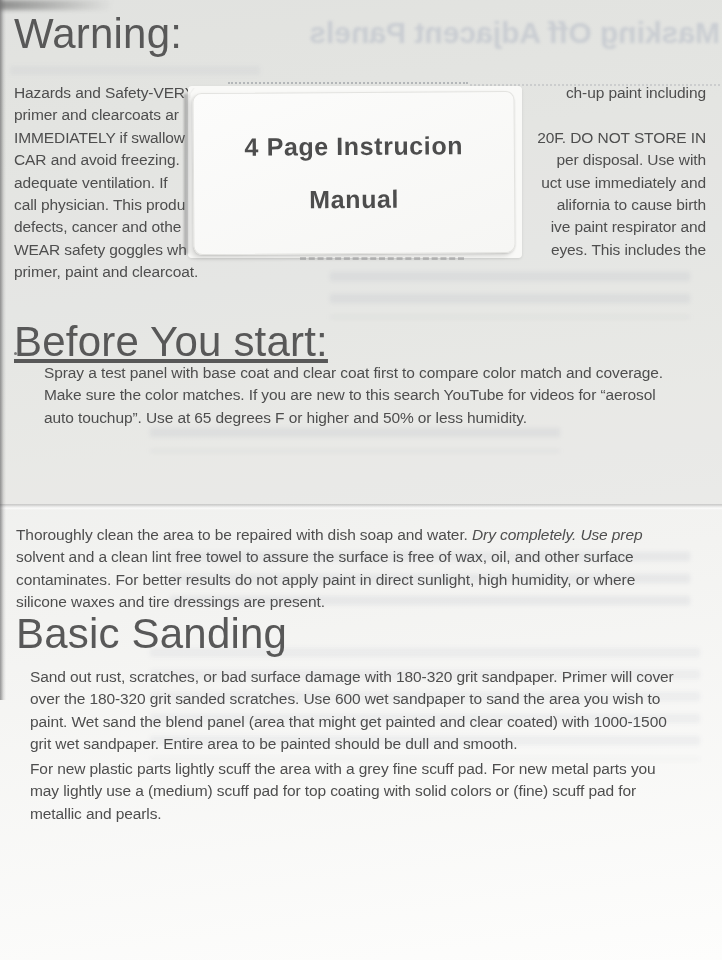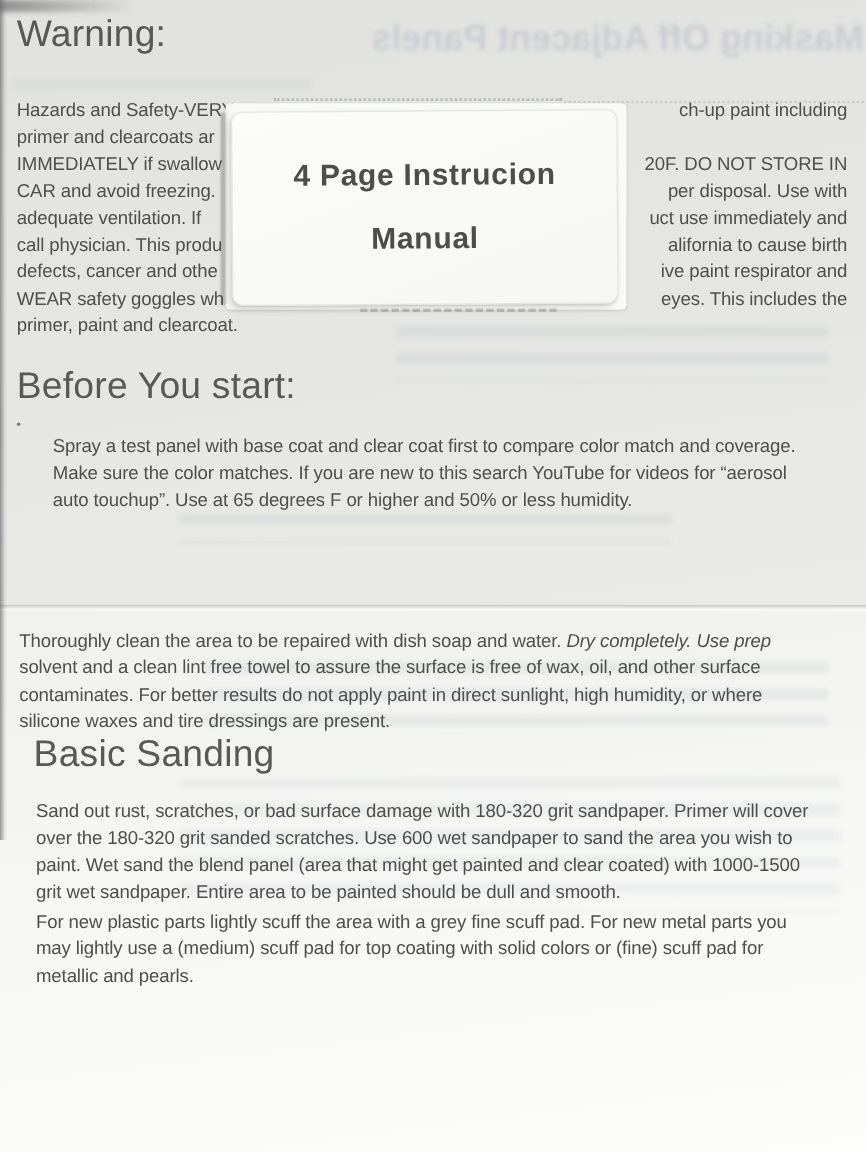--- a/index.html
+++ b/index.html
@@ -32,21 +32,21 @@
     transform:scaleX(-1);filter:blur(1.6px);text-align:left;white-space:nowrap;}
   .smudge{position:absolute;filter:blur(2.2px);
     background:repeating-linear-gradient(to bottom,rgba(148,156,174,.13) 0 9px,transparent 9px 22px);}
   .smudge.s1{left:330px;top:272px;width:360px;height:46px;}
   .smudge.s2{left:150px;top:428px;width:410px;height:24px;}
   .smudge.s3{left:170px;top:552px;width:520px;height:58px;}
   .smudge.s4{left:150px;top:648px;width:550px;height:112px;opacity:.8;}
   .smudge.s5{left:10px;top:66px;width:250px;height:14px;opacity:.7;}
 
   
-  .h{position:absolute;font-size:31px;font-weight:400;color:#585858;letter-spacing:.2px;white-space:nowrap;}
+  .h{position:absolute;font-size:42px;font-weight:400;color:#585858;letter-spacing:.2px;white-space:nowrap;}
   .body-line{white-space:nowrap;font-size:15.5px;letter-spacing:-.1px;line-height:22.4px;color:#4e4e4e;}
   .para{position:absolute;}
   .warning-block{position:absolute;left:14px;top:82px;width:692px;}
   .warning-row{display:flex;justify-content:space-between;}
   .stray-dot{position:absolute;left:14px;top:352px;width:3px;height:3px;border-radius:50%;background:#787878;}
   .it{font-style:italic;}
 
   
   .booklet{position:absolute;left:188px;top:86px;width:334px;height:172px;
     background:rgba(250,250,248,.95);border-radius:4px;box-shadow:0 1px 3px rgba(0,0,0,.10);}
@@ -120,36 +120,36 @@
   <div class="perforation"></div>
   <div class="perforation2"></div>
   <div class="booklet"></div>
   <div class="booklet-fold"></div>
   <div class="sticker">
     <div class="sticker-line">4 Page Instrucion</div>
     <div class="sticker-line">Manual</div>
   </div>
   <div class="dash-line"></div>
 
-  <div class="h" style="left:14px;top:304px;">Before You start:</div>
+  <div class="h" style="left:14px;top:318px;text-decoration:underline;">Before You start:</div>
   <div class="stray-dot"></div>
   <div class="para" style="left:16px;top:362px;margin-left:28px;">
     <div class="body-line">Spray a test panel with base coat and clear coat first to compare color match and coverage.</div>
     <div class="body-line">Make sure the color matches.  If you are new to this search YouTube for videos for “aerosol</div>
     <div class="body-line">auto touchup”.  Use at 65 degrees F or higher and 50% or less humidity.</div>
   </div>
 
   <div class="para" style="left:16px;top:524px;">
     <div class="body-line"><span>Thoroughly clean the area to be repaired with dish soap and water.  </span><span class="it">Dry completely. Use prep</span></div>
     <div class="body-line">solvent and a clean lint free towel to assure the surface is free of wax, oil, and other surface</div>
     <div class="body-line">contaminates. For better results do not apply paint in direct sunlight, high humidity, or where</div>
     <div class="body-line">silicone waxes and tire dressings are present.</div>
   </div>
 
-  <div class="h" style="left:28px;top:610px;">Basic Sanding</div>
+  <div class="h" style="left:16px;top:610px;">Basic Sanding</div>
   <div class="para" style="left:30px;top:666px;">
     <div class="body-line">Sand out rust, scratches, or bad surface damage with 180-320 grit sandpaper. Primer will cover</div>
     <div class="body-line">over the 180-320 grit sanded scratches. Use 600 wet sandpaper to sand the area you wish to</div>
     <div class="body-line">paint. Wet sand the blend panel (area that might get painted and clear coated) with 1000-1500</div>
     <div class="body-line">grit wet sandpaper. Entire area to be painted should be dull and smooth.</div>
   </div>
   <div class="para" style="left:30px;top:758px;">
     <div class="body-line">For new plastic parts lightly scuff the area with a grey fine scuff pad. For new metal parts you</div>
     <div class="body-line">may lightly use a (medium) scuff pad for top coating with solid colors or (fine) scuff pad for</div>
     <div class="body-line">metallic and pearls.</div>

